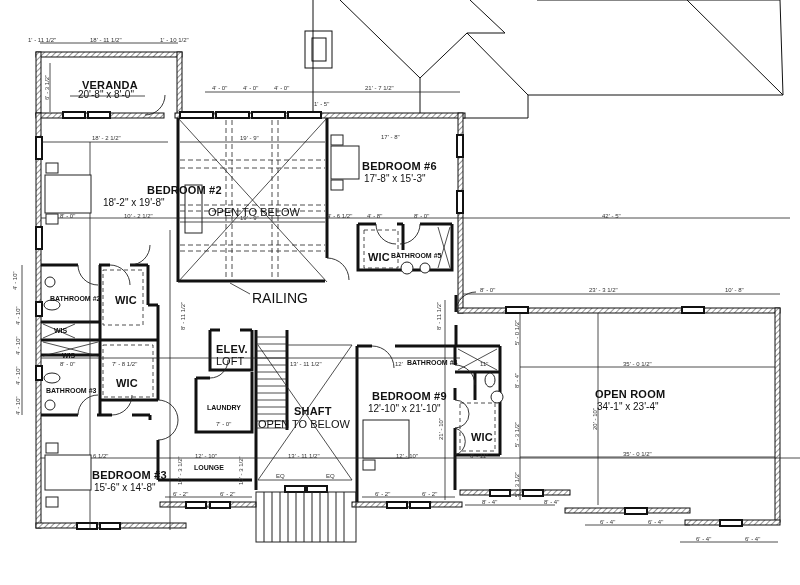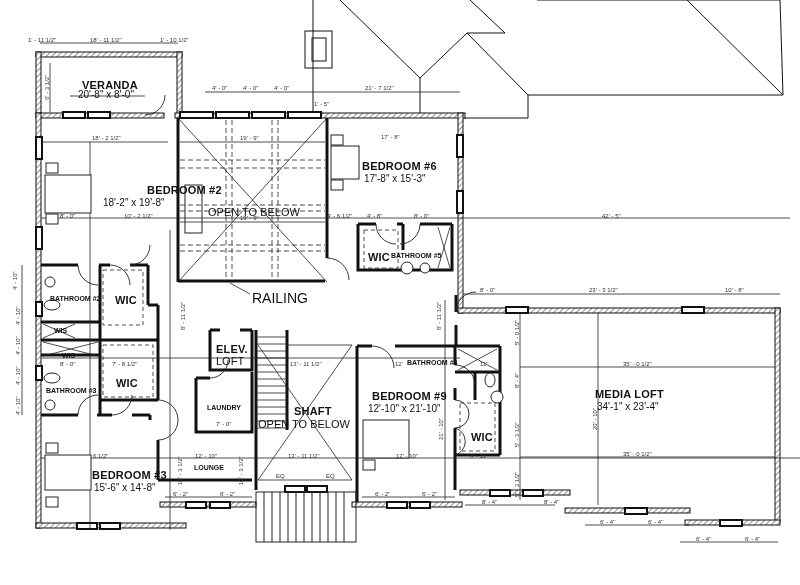--- a/index.html
+++ b/index.html
@@ -322,21 +322,21 @@
 <div class="lbl small" style="left:207px;top:404px;">LAUNDRY</div>
 
 <div class="lbl room" style="left:294px;top:405px;">SHAFT</div>
 <div class="lbl dimtxt" style="left:258px;top:418px;font-size:11px;">OPEN TO BELOW</div>
 
 <div class="lbl room" style="left:372px;top:390px;">BEDROOM #9</div>
 <div class="lbl dimtxt" style="left:368px;top:403px;">12'-10" x 21'-10"</div>
 <div class="lbl small" style="left:407px;top:359px;">BATHROOM #4</div>
 <div class="lbl room" style="left:471px;top:431px;">WIC</div>
 
-<div class="lbl room" style="left:595px;top:388px;">MEDIA LOFT</div>
+<div class="lbl room" style="left:595px;top:388px;">OPEN ROOM</div>
 <div class="lbl dimtxt" style="left:597px;top:401px;">34'-1" x 23'-4"</div>
 
 <div class="lbl room" style="left:92px;top:469px;">BEDROOM #3</div>
 <div class="lbl dimtxt" style="left:94px;top:482px;">15'-6" x 14'-8"</div>
 <div class="lbl small" style="left:194px;top:464px;">LOUNGE</div>
 
 <div class="dim" style="left:28px;top:37px;">1' - 11 1/2"</div>
 <div class="dim" style="left:90px;top:37px;">18' - 11 1/2"</div>
 <div class="dim" style="left:160px;top:37px;">1' - 10 1/2"</div>
 <div class="vdim" style="left:44px;top:100px;">6' - 3 1/2"</div>

